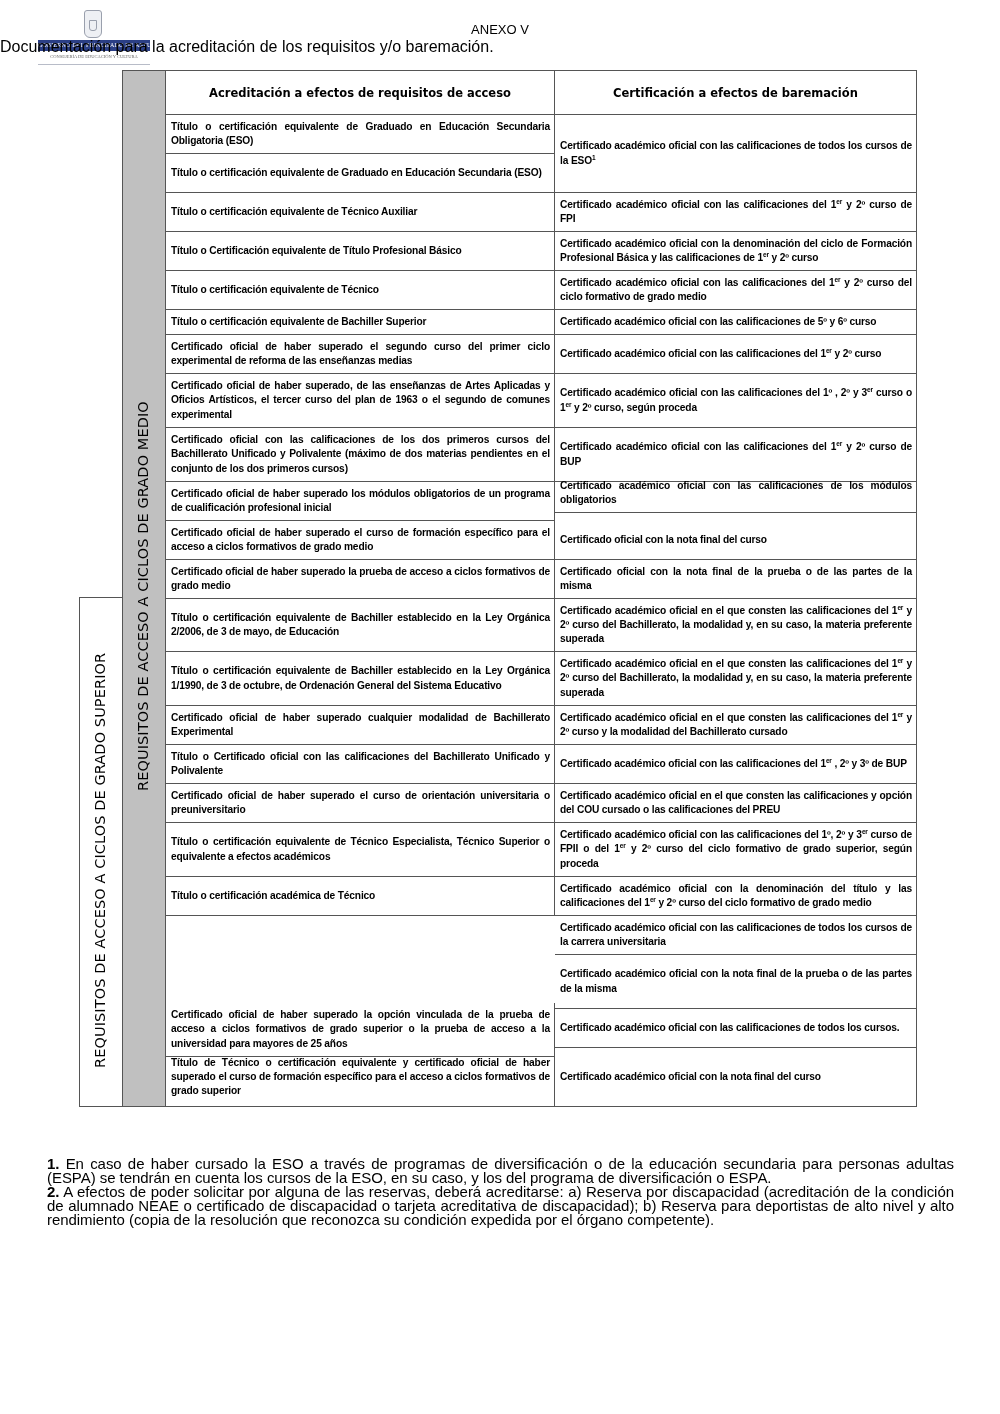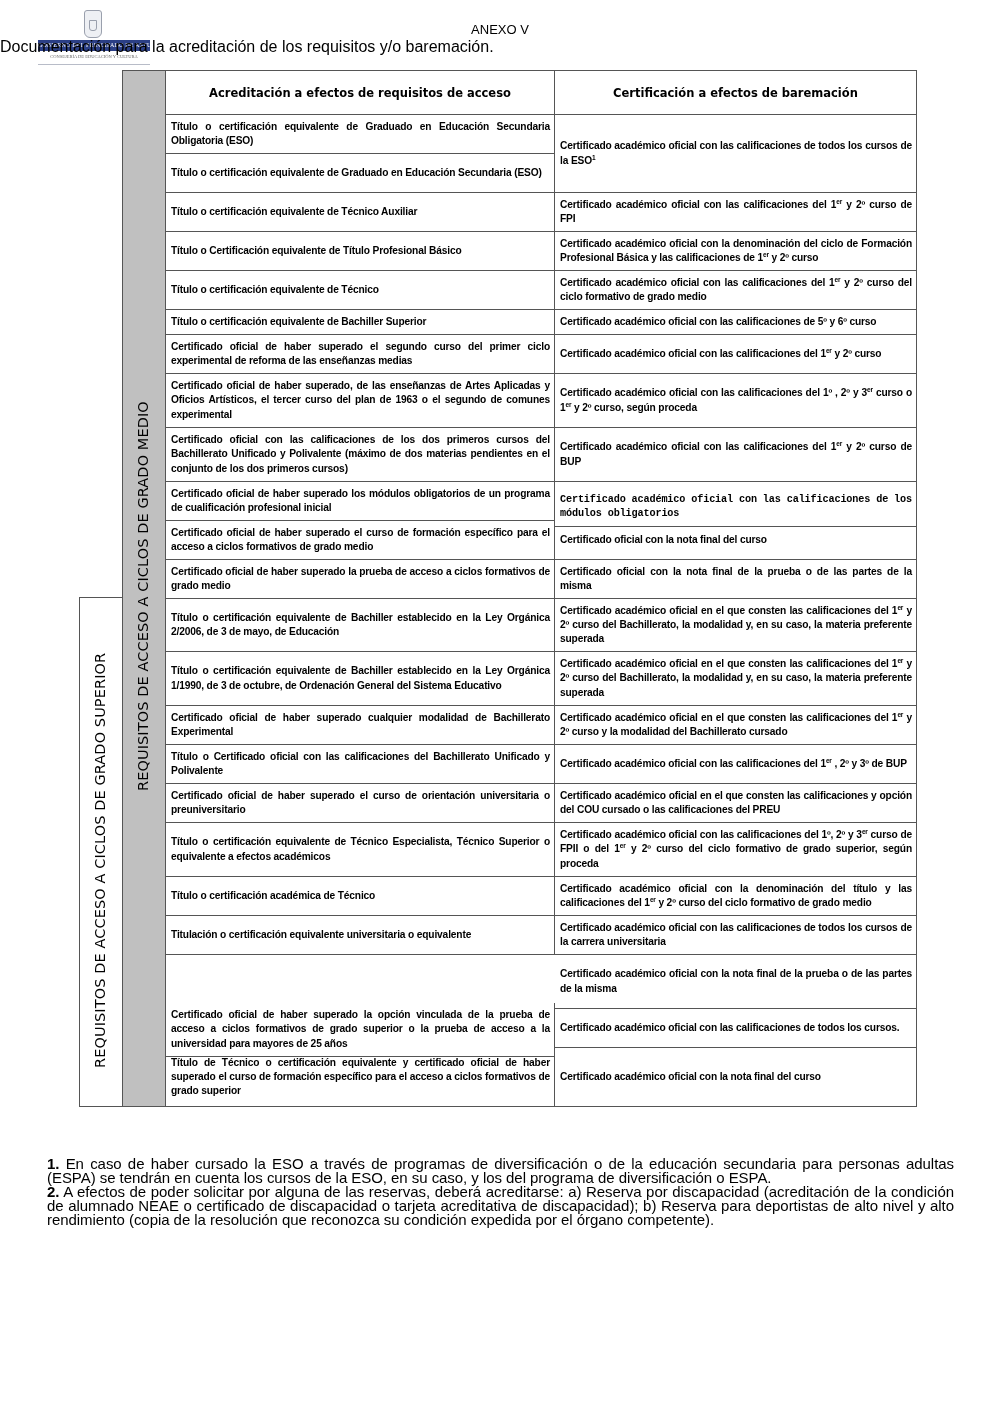--- a/index.html
+++ b/index.html
@@ -107,21 +107,21 @@
   <div class="cell lc" style="top:357px;height:54px;">
       <span>Certificado oficial con las calificaciones de los dos primeros cursos del Bachillerato Unificado y Polivalente (máximo de dos materias pendientes en el conjunto de los dos primeros cursos)</span>
     </div>
   <div class="cell rc" style="top:357px;height:54px;">
       <span><span>Certificado académico oficial con las calificaciones del 1</span><sup>er</sup><span> y 2º curso de BUP</span></span>
     </div>
 
   <div class="cell lc" style="top:411px;height:39px;">
       <span>Certificado oficial de haber superado los módulos obligatorios de un programa de cualificación profesional inicial</span>
     </div>
-  <div class="cell rc" style="top:417px;height:39px;font-family:Liberation Mono, monospace;">
+  <div class="cell rc" style="top:403px;height:39px;">
       <span>Certificado académico oficial con las calificaciones de los módulos obligatorios</span>
     </div>
 
   <div class="cell lc" style="top:450px;height:39px;">
       <span>Certificado oficial de haber superado el curso de formación específico para el acceso a ciclos formativos de grado medio</span>
     </div>
   <div class="cell rc" style="top:450px;height:39px;">
       <span>Certificado oficial con la nota final del curso</span>
     </div>
 
@@ -174,23 +174,20 @@
       <span><span>Certificado académico oficial con las calificaciones del 1º, 2º y 3</span><sup>er</sup><span> curso de FPII o del 1</span><sup>er</sup><span> y 2º curso del ciclo formativo de grado superior, según proceda</span></span>
     </div>
 
   <div class="cell lc" style="top:806px;height:39px;">
       <span>Título o certificación académica de Técnico</span>
     </div>
   <div class="cell rc" style="top:806px;height:39px;">
       <span><span>Certificado académico oficial con la denominación del título y las calificaciones del 1</span><sup>er</sup><span> y 2º curso del ciclo formativo de grado medio</span></span>
     </div>
 
-  <div class="cell lc" style="top:845px;height:39px;">
-      <span>Titulación o certificación equivalente universitaria o equivalente</span>
-    </div>
   <div class="cell rc" style="top:845px;height:39px;">
       <span>Certificado académico oficial con las calificaciones de todos los cursos de la carrera universitaria</span>
     </div>
 
   <div class="cell lc" style="top:932px;height:54px;">
       <span>Certificado oficial de haber superado la opción vinculada de la prueba de acceso a ciclos formativos de grado superior o la prueba de acceso a la universidad para mayores de 25 años</span>
     </div>
   <div class="cell rc" style="top:884px;height:54px;">
       <span>Certificado académico oficial con la nota final de la prueba o de las partes de la misma</span>
     </div>

